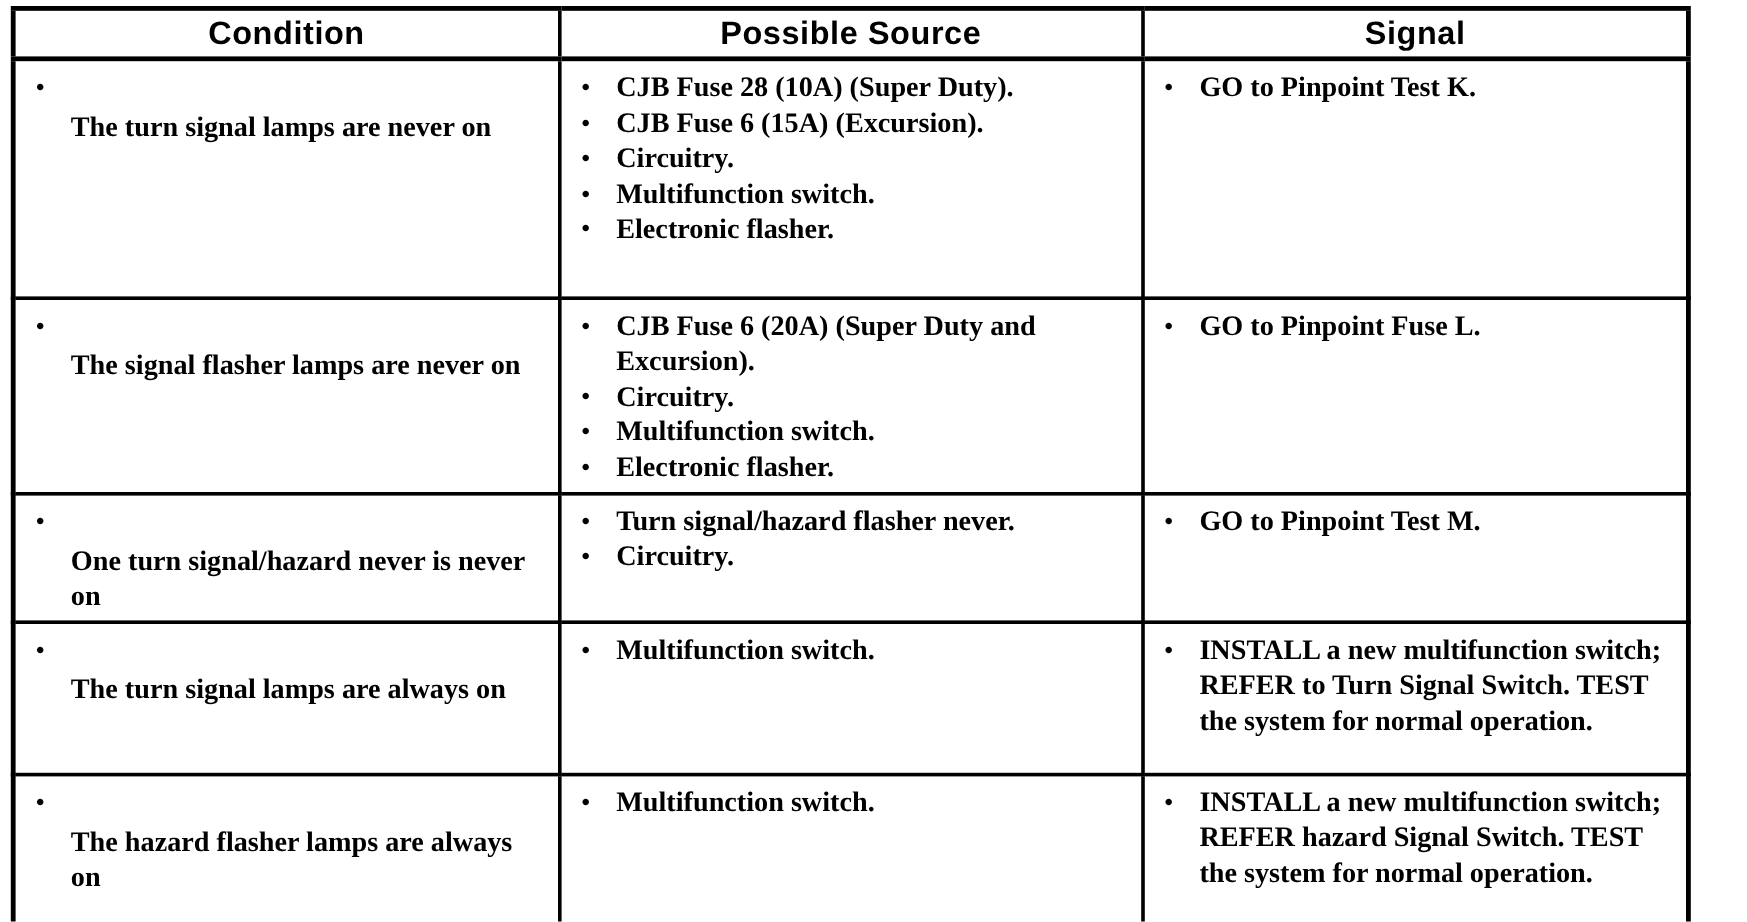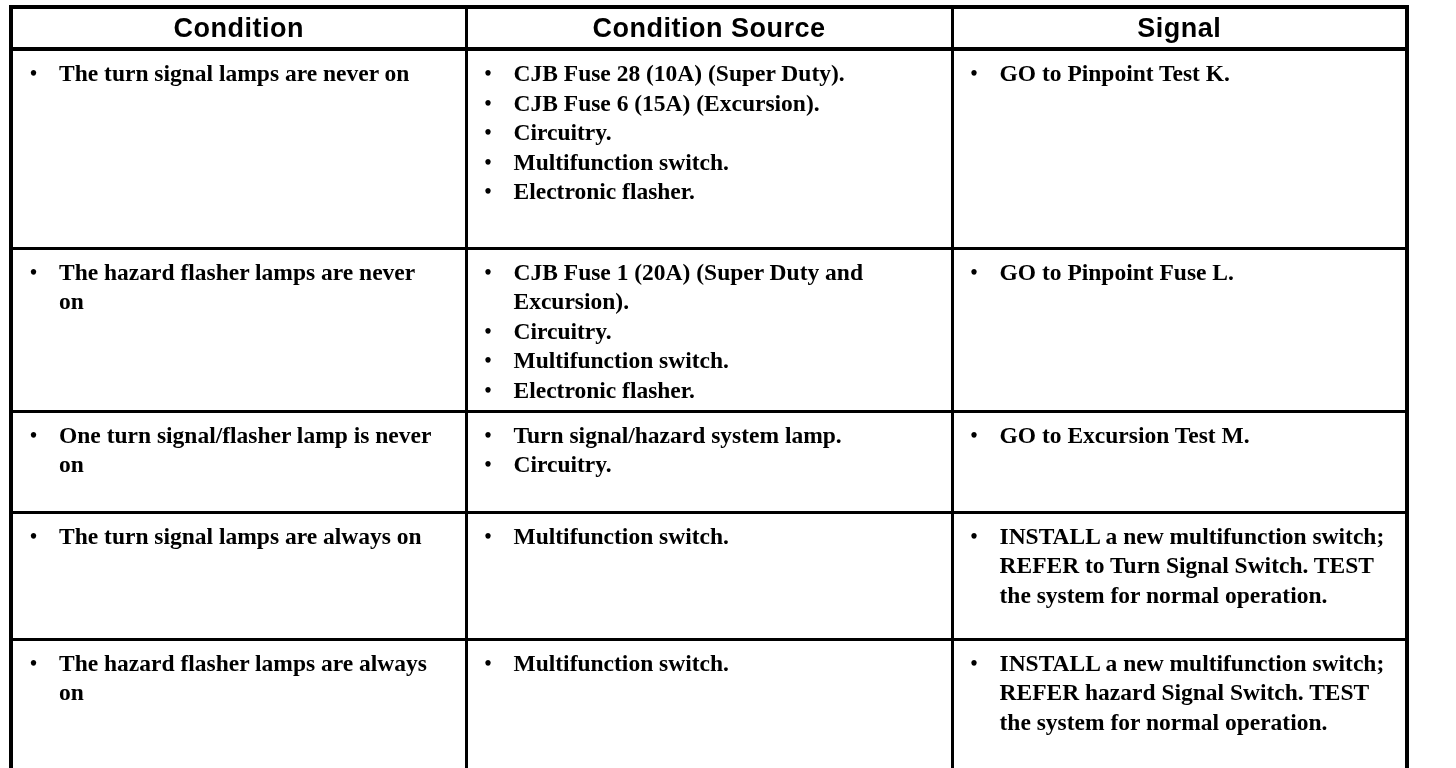--- a/index.html
+++ b/index.html
@@ -66,38 +66,38 @@
   .bullet {
     flex: none;
     width: 29px;
     padding-left: 17px;
     font-size: 20px;
     line-height: 1.45;
   }
   .item-text {
     flex: 1 1 auto;
   }
-  td:nth-child(1) .item-text { padding-right: 20px; }
+  td:nth-child(1) .item-text { padding-right: 20px; margin-top: 33px; }
   td:nth-child(2) .item-text { padding-right: 48px; }
   td:nth-child(3) .item-text { padding-right: 12px; }
 </style>
 </head>
 <body>
 
 <div class="page">
   <table class="diag">
     <colgroup>
       <col style="width:455px">
       <col style="width:486px">
       <col style="width:455px">
     </colgroup>
     <thead>
       <tr>
         <th>Condition</th>
-        <th>Condition Source</th>
+        <th>Possible Source</th>
         <th>Signal</th>
       </tr>
     </thead>
     <tbody>
         <tr class="row-1">
           <td>
             <ul class="bullets">
               <li>
                 <span class="bullet">•</span>
                 <span class="item-text">The turn signal lamps are never on</span>
@@ -135,29 +135,29 @@
                 <span class="item-text">GO to Pinpoint Test K.</span>
               </li>
             </ul>
           </td>
         </tr>
         <tr class="row-2">
           <td>
             <ul class="bullets">
               <li>
                 <span class="bullet">•</span>
-                <span class="item-text">The hazard flasher lamps are never on</span>
-              </li>
-            </ul>
-          </td>
-          <td>
-            <ul class="bullets">
-              <li>
-                <span class="bullet">•</span>
-                <span class="item-text">CJB Fuse 1 (20A) (Super Duty and Excursion).</span>
+                <span class="item-text">The signal flasher lamps are never on</span>
+              </li>
+            </ul>
+          </td>
+          <td>
+            <ul class="bullets">
+              <li>
+                <span class="bullet">•</span>
+                <span class="item-text">CJB Fuse 6 (20A) (Super Duty and Excursion).</span>
               </li>
               <li>
                 <span class="bullet">•</span>
                 <span class="item-text">Circuitry.</span>
               </li>
               <li>
                 <span class="bullet">•</span>
                 <span class="item-text">Multifunction switch.</span>
               </li>
               <li>
@@ -173,41 +173,41 @@
                 <span class="item-text">GO to Pinpoint Fuse L.</span>
               </li>
             </ul>
           </td>
         </tr>
         <tr class="row-3">
           <td>
             <ul class="bullets">
               <li>
                 <span class="bullet">•</span>
-                <span class="item-text">One turn signal/flasher lamp is never on</span>
-              </li>
-            </ul>
-          </td>
-          <td>
-            <ul class="bullets">
-              <li>
-                <span class="bullet">•</span>
-                <span class="item-text">Turn signal/hazard system lamp.</span>
+                <span class="item-text">One turn signal/hazard never is never on</span>
+              </li>
+            </ul>
+          </td>
+          <td>
+            <ul class="bullets">
+              <li>
+                <span class="bullet">•</span>
+                <span class="item-text">Turn signal/hazard flasher never.</span>
               </li>
               <li>
                 <span class="bullet">•</span>
                 <span class="item-text">Circuitry.</span>
               </li>
             </ul>
           </td>
           <td>
             <ul class="bullets">
               <li>
                 <span class="bullet">•</span>
-                <span class="item-text">GO to Excursion Test M.</span>
+                <span class="item-text">GO to Pinpoint Test M.</span>
               </li>
             </ul>
           </td>
         </tr>
         <tr class="row-4">
           <td>
             <ul class="bullets">
               <li>
                 <span class="bullet">•</span>
                 <span class="item-text">The turn signal lamps are always on</span>

